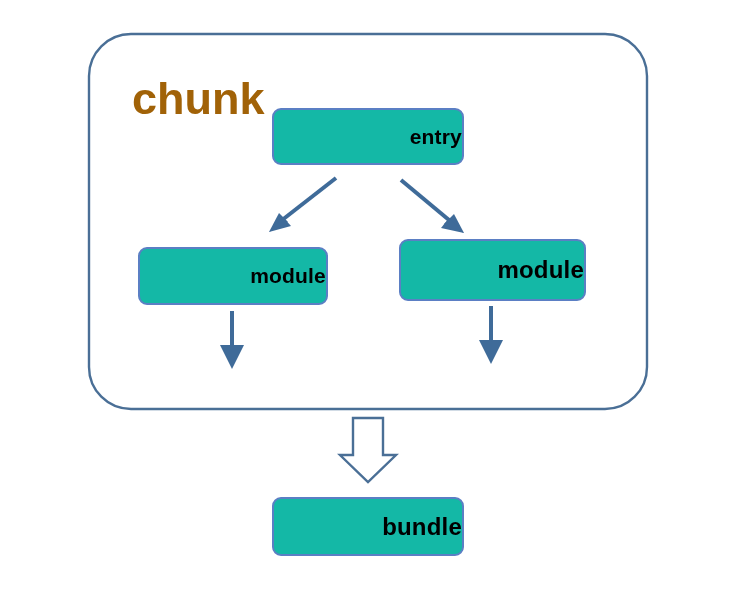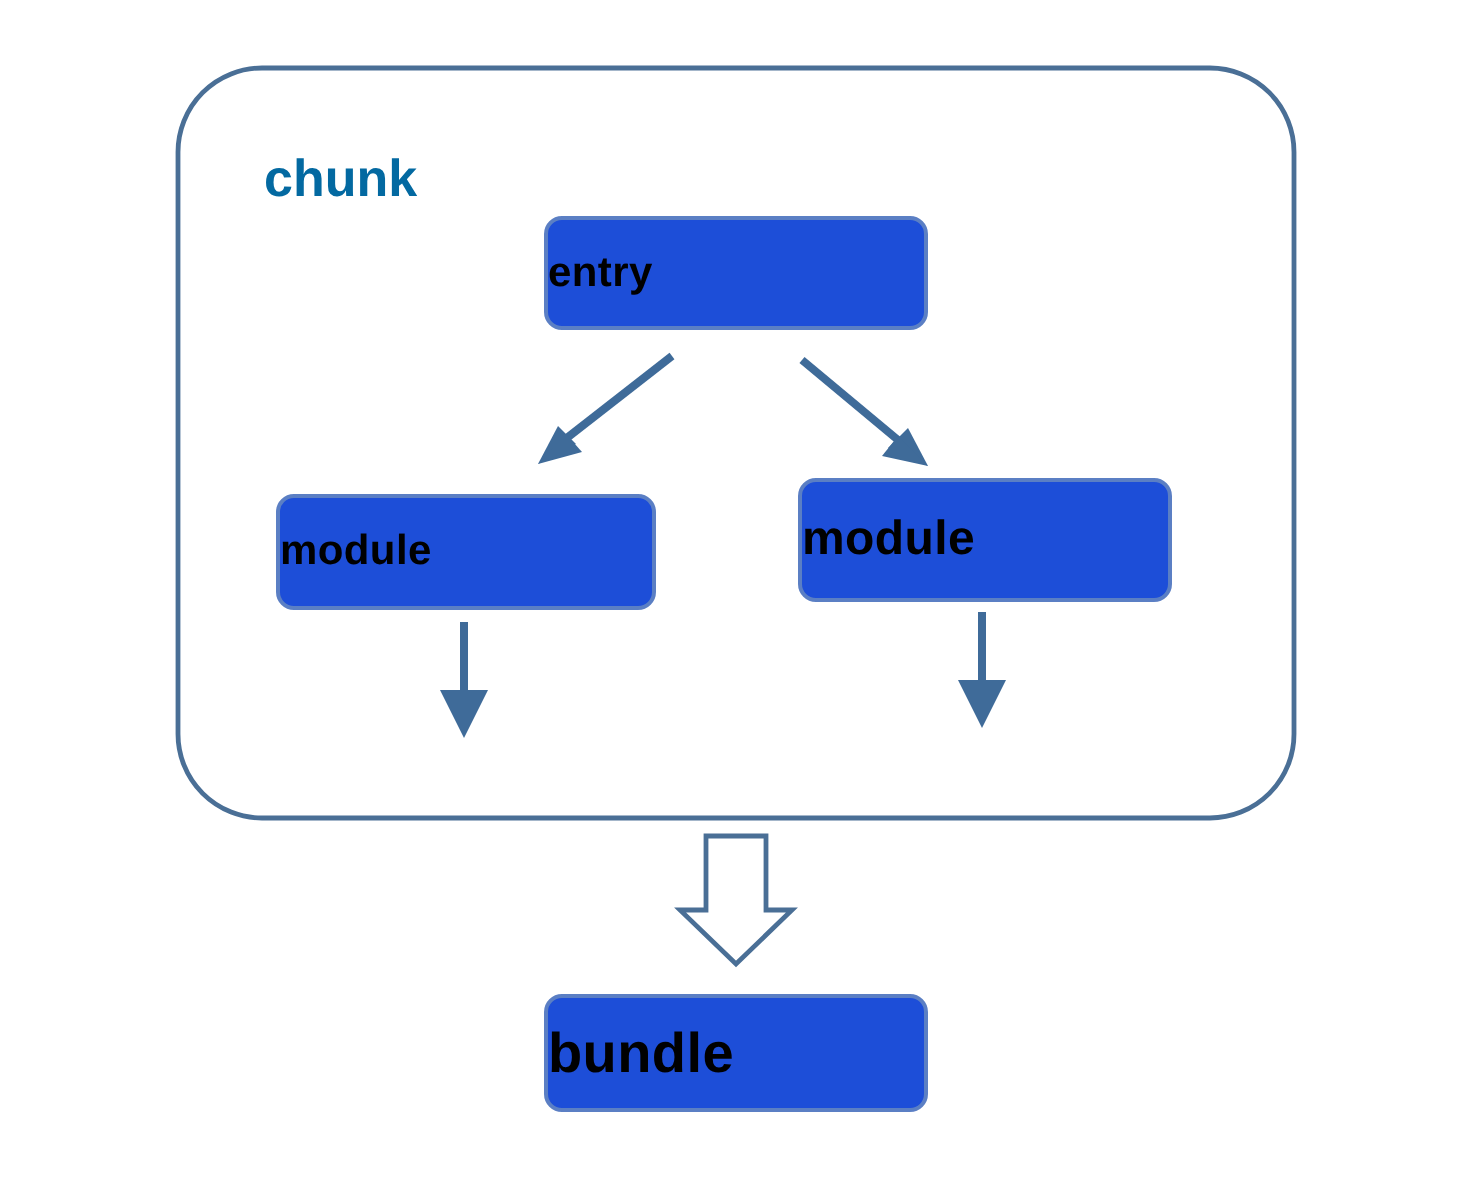--- a/index.html
+++ b/index.html
@@ -28,26 +28,26 @@
     left: 0;
     top: 0;
     width: 729px;
     height: 601px;
     overflow: visible;
   }
 
   .node-box {
     position: absolute;
     box-sizing: border-box;
-    background: #1d4ed8;
+    background: #14b8a6;
     border: 2px solid #5b7fc4;
     border-radius: 9px;
     display: flex;
     align-items: center;
-    justify-content: flex-start;
+    justify-content: flex-end;
     color: #000000;
     font-weight: bold;
     font-family: "Liberation Sans", sans-serif;
     letter-spacing: 0.2px;
   }
 
   #node-entry {
     left: 272px;
     top: 108px;
     width: 192px;
@@ -69,30 +69,30 @@
     width: 187px;
     height: 62px;
     font-size: 24px;
   }
 
   #node-bundle {
     left: 272px;
     top: 497px;
     width: 192px;
     height: 59px;
-    font-size: 28px;
+    font-size: 24px;
   }
 
   #chunk-label {
     position: absolute;
     left: 132px;
     top: 76px;
-    font-size: 26px;
+    font-size: 45px;
     font-weight: bold;
-    color: #0369a1;
+    color: #a16207;
     line-height: 1;
     font-family: "Liberation Sans", sans-serif;
   }
 
   #watermark {
     position: absolute;
     left: 574px;
     top: 557px;
     font-size: 14px;
     color: #c9c9c9;

